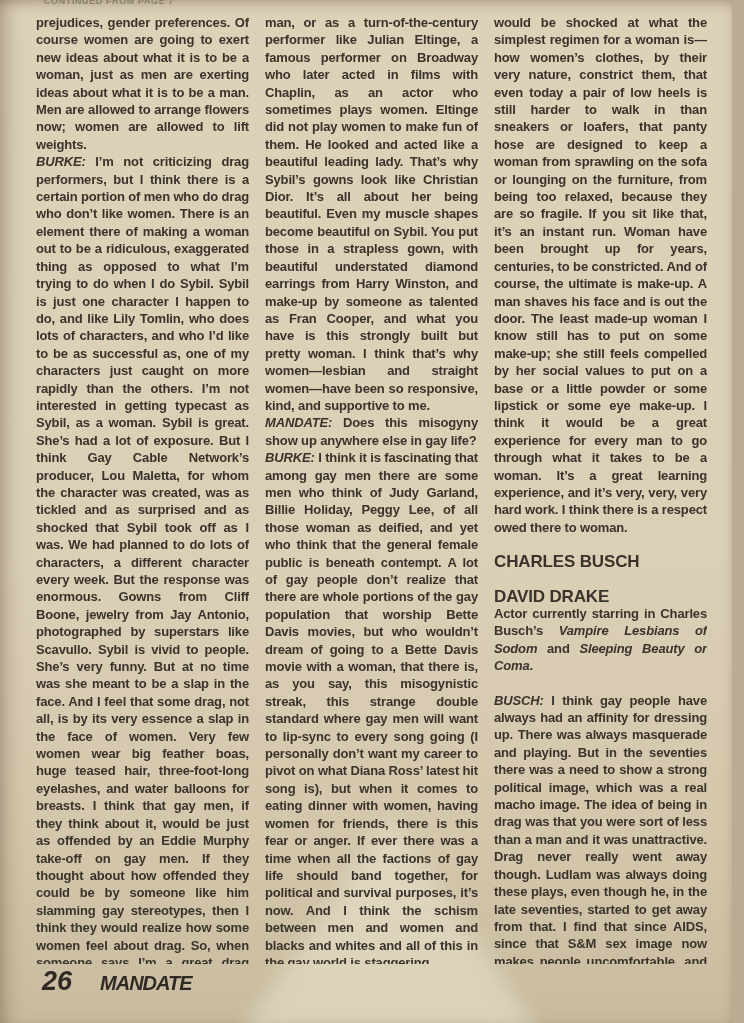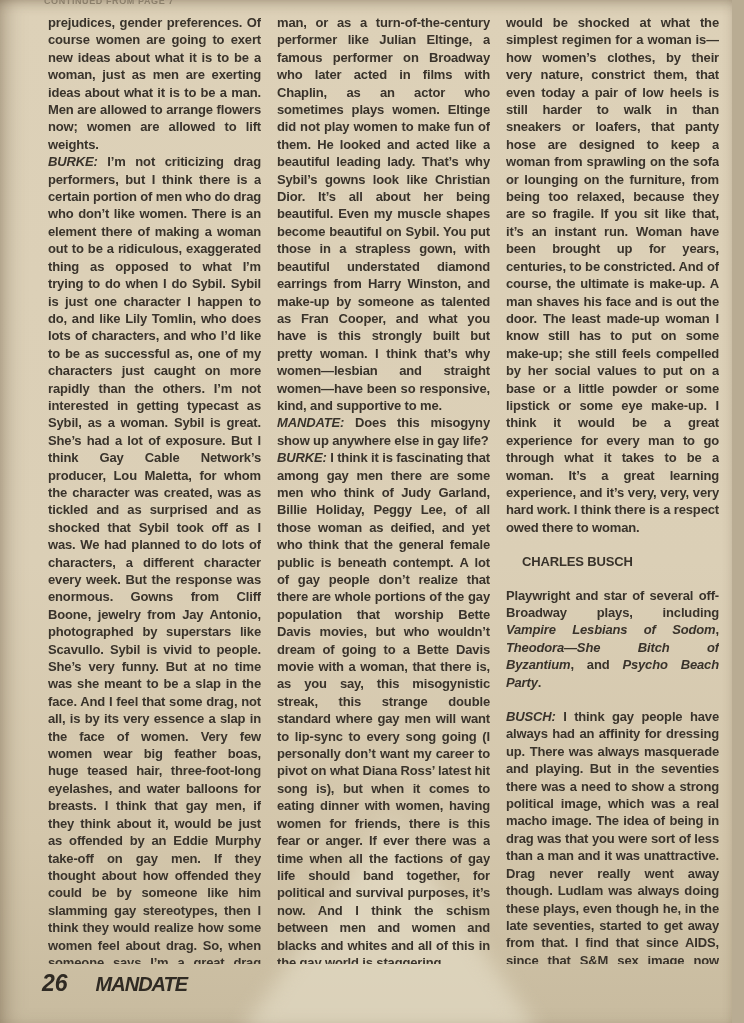--- a/index.html
+++ b/index.html
@@ -26,43 +26,43 @@
     border-bottom: 215px solid rgba(238,231,212,0.5);
     filter: blur(10px);
     pointer-events: none;
   }
   .continued {
     position: absolute; top: -4px; left: 44px;
     font-size: 9px; font-weight: bold; letter-spacing: 0.6px;
     color: #8b7f6b;
   }
   .columns {
-    position: absolute; top: 14px; left: 48px;
+    position: absolute; top: 14px; left: 36px;
     display: flex; gap: 16px;
   }
   .col {
     width: 213px;
     height: 950px;
     overflow: hidden;
     color: #39332b;
     font-size: 13px; line-height: 17.4px; font-weight: bold;
     text-align: justify;
     letter-spacing: -0.15px;
   }
   .para { margin: 0; }
-  .heading { margin: 16px; font-size: 13px; line-height: 17.4px; }
+  .heading { margin: 0; font-size: 17px; line-height: 17.4px; }
   .sp { margin-top: 17px; }
   .it { font-style: italic; }
   .footer {
     position: absolute; left: 42px; bottom: 26px;
     display: flex; align-items: baseline; gap: 28px;
     color: #2f2a23;
   }
   .page-num {
-    font-size: 23px; font-weight: bold; font-style: italic;
+    font-size: 27px; font-weight: bold; font-style: italic;
   }
   .mag-logo {
     font-size: 20px; font-weight: bold; font-style: italic;
     letter-spacing: -1px;
   }
 </style>
 </head>
 <body>
 
 <div class="page">
@@ -74,21 +74,22 @@
         <p class="para"><span class="it">BURKE:</span><span> I’m not criticizing drag performers, but I think there is a certain portion of men who do drag who don’t like women. There is an element there of making a woman out to be a ridiculous, exaggerated thing as opposed to what I’m trying to do when I do Sybil. Sybil is just one character I happen to do, and like Lily Tomlin, who does lots of characters, and who I’d like to be as successful as, one of my characters just caught on more rapidly than the others. I’m not interested in getting typecast as Sybil, as a woman. Sybil is great. She’s had a lot of exposure. But I think Gay Cable Network’s producer, Lou Maletta, for whom the character was created, was as tickled and as surprised and as shocked that Sybil took off as I was. We had planned to do lots of characters, a different character every week. But the response was enormous. Gowns from Cliff Boone, jewelry from Jay Antonio, photographed by superstars like Scavullo. Sybil is vivid to people. She’s very funny. But at no time was she meant to be a slap in the face. And I feel that some drag, not all, is by its very essence a slap in the face of women. Very few women wear big feather boas, huge teased hair, three-foot-long eyelashes, and water balloons for breasts. I think that gay men, if they think about it, would be just as offended by an Eddie Murphy take-off on gay men. If they thought about how offended they could be by someone like him slamming gay stereotypes, then I think they would realize how some women feel about drag. So, when someone says I’m a great drag queen, I pleasantly say that I don’t like to be thought of that way. I think of myself as a Dustin Hoff-</span></p>
       </div>
       <div class="col">
         <p class="para"><span>man, or as a turn-of-the-century performer like Julian Eltinge, a famous performer on Broadway who later acted in films with Chaplin, as an actor who sometimes plays women. Eltinge did not play women to make fun of them. He looked and acted like a beautiful leading lady. That’s why Sybil’s gowns look like Christian Dior. It’s all about her being beautiful. Even my muscle shapes become beautiful on Sybil. You put those in a strapless gown, with beautiful understated diamond earrings from Harry Winston, and make-up by someone as talented as Fran Cooper, and what you have is this strongly built but pretty woman. I think that’s why women—lesbian and straight women—have been so responsive, kind, and supportive to me.</span></p>
         <p class="para"><span class="it">MANDATE:</span><span> Does this misogyny show up anywhere else in gay life?</span></p>
         <p class="para"><span class="it">BURKE:</span><span> I think it is fascinating that among gay men there are some men who think of Judy Garland, Billie Holiday, Peggy Lee, of all those woman as deified, and yet who think that the general female public is beneath contempt. A lot of gay people don’t realize that there are whole portions of the gay population that worship Bette Davis movies, but who wouldn’t dream of going to a Bette Davis movie with a woman, that there is, as you say, this misogynistic streak, this strange double standard where gay men will want to lip-sync to every song going (I personally don’t want my career to pivot on what Diana Ross’ latest hit song is), but when it comes to eating dinner with women, having women for friends, there is this fear or anger. If ever there was a time when all the factions of gay life should band together, for political and survival purposes, it’s now. And I think the schism between men and women and blacks and whites and all of this in the gay world is staggering.</span></p>
       </div>
       <div class="col">
         <p class="para"><span>would be shocked at what the simplest regimen for a woman is—how women’s clothes, by their very nature, constrict them, that even today a pair of low heels is still harder to walk in than sneakers or loafers, that panty hose are designed to keep a woman from sprawling on the sofa or lounging on the furniture, from being too relaxed, because they are so fragile. If you sit like that, it’s an instant run. Woman have been brought up for years, centuries, to be constricted. And of course, the ultimate is make-up. A man shaves his face and is out the door. The least made-up woman I know still has to put on some make-up; she still feels compelled by her social values to put on a base or a little powder or some lipstick or some eye make-up. I think it would be a great experience for every man to go through what it takes to be a woman. It’s a great learning experience, and it’s very, very, very hard work. I think there is a respect owed there to woman.</span></p>
         <h3 class="heading sp">CHARLES BUSCH</h3>
-        <p class="para"><span>Playwright and star of several off-Broadway plays, including </span><span class="it">Vampire Lesbians of Sodom</span><span>, </span><span class="it">Theodora—She Bitch of Byzantium</span><span>, and </span><span class="it">Psycho Beach Party</span><span>.</span></p>
+        <h3 class="heading sp">DAVID DRAKE</h3>
+        <p class="para"><span>Actor currently starring in Charles Busch’s </span><span class="it">Vampire Lesbians of Sodom</span><span> and </span><span class="it">Sleeping Beauty or Coma</span><span>.</span></p>
         <p class="para sp"><span class="it">BUSCH:</span><span> I think gay people have always had an affinity for dressing up. There was always masquerade and playing. But in the seventies there was a need to show a strong political image, which was a real macho image. The idea of being in drag was that you were sort of less than a man and it was unattractive. Drag never really went away though. Ludlam was always doing these plays, even though he, in the late seventies, started to get away from that. I find that since AIDS, since that S&amp;M sex image now makes people uncomfortable, and since there is still the need to dress up and have fun, that people can feel free enough to go back to</span></p>
       </div>
     </div>
   <div class="footer">
     <span class="page-num">26</span>
     <span class="mag-logo">MANDATE</span>
   </div>
 </div>
 
 </body></html>

